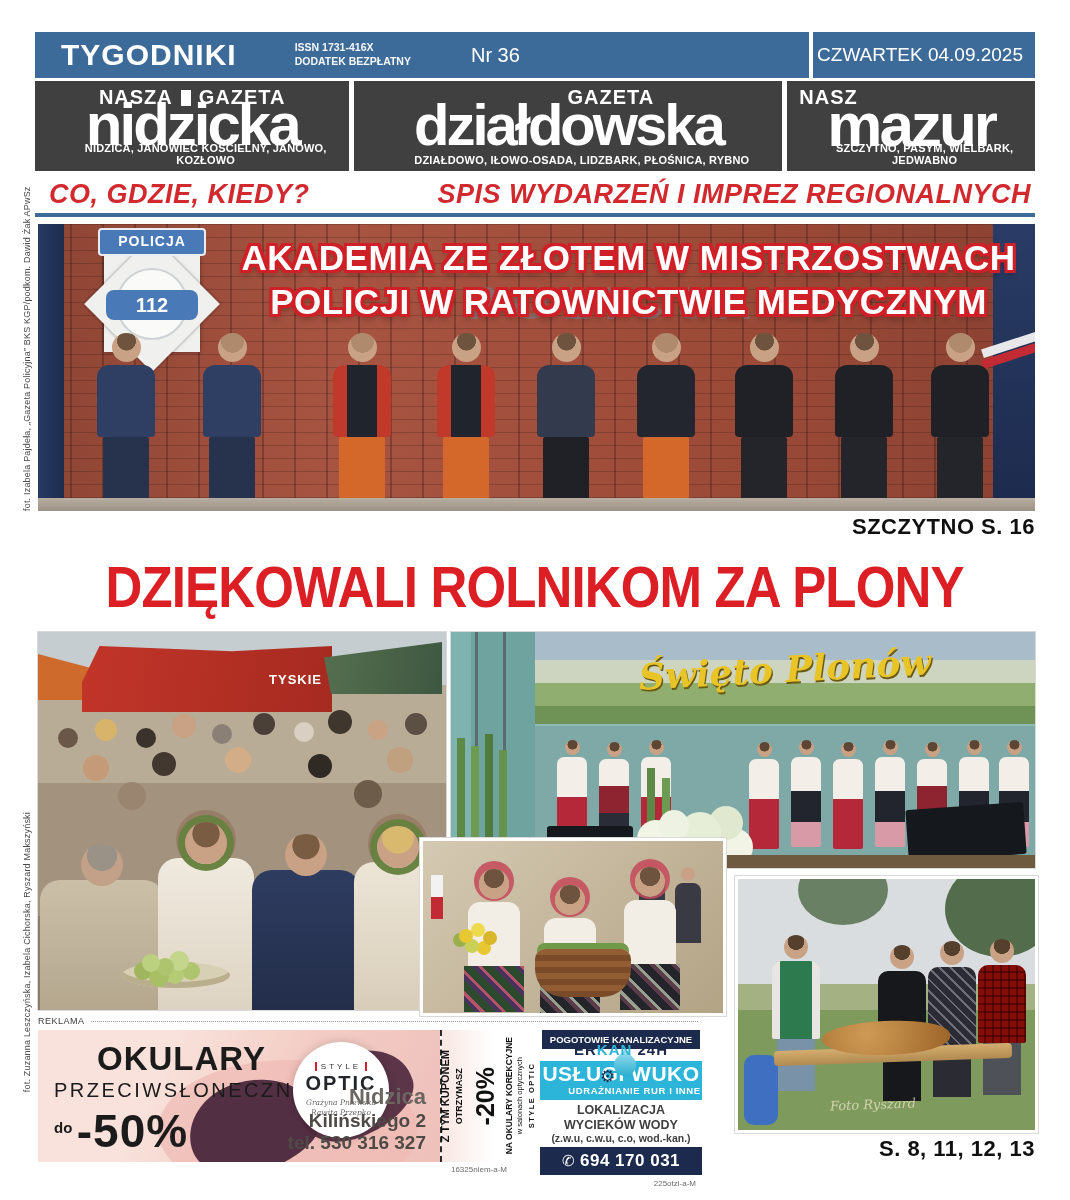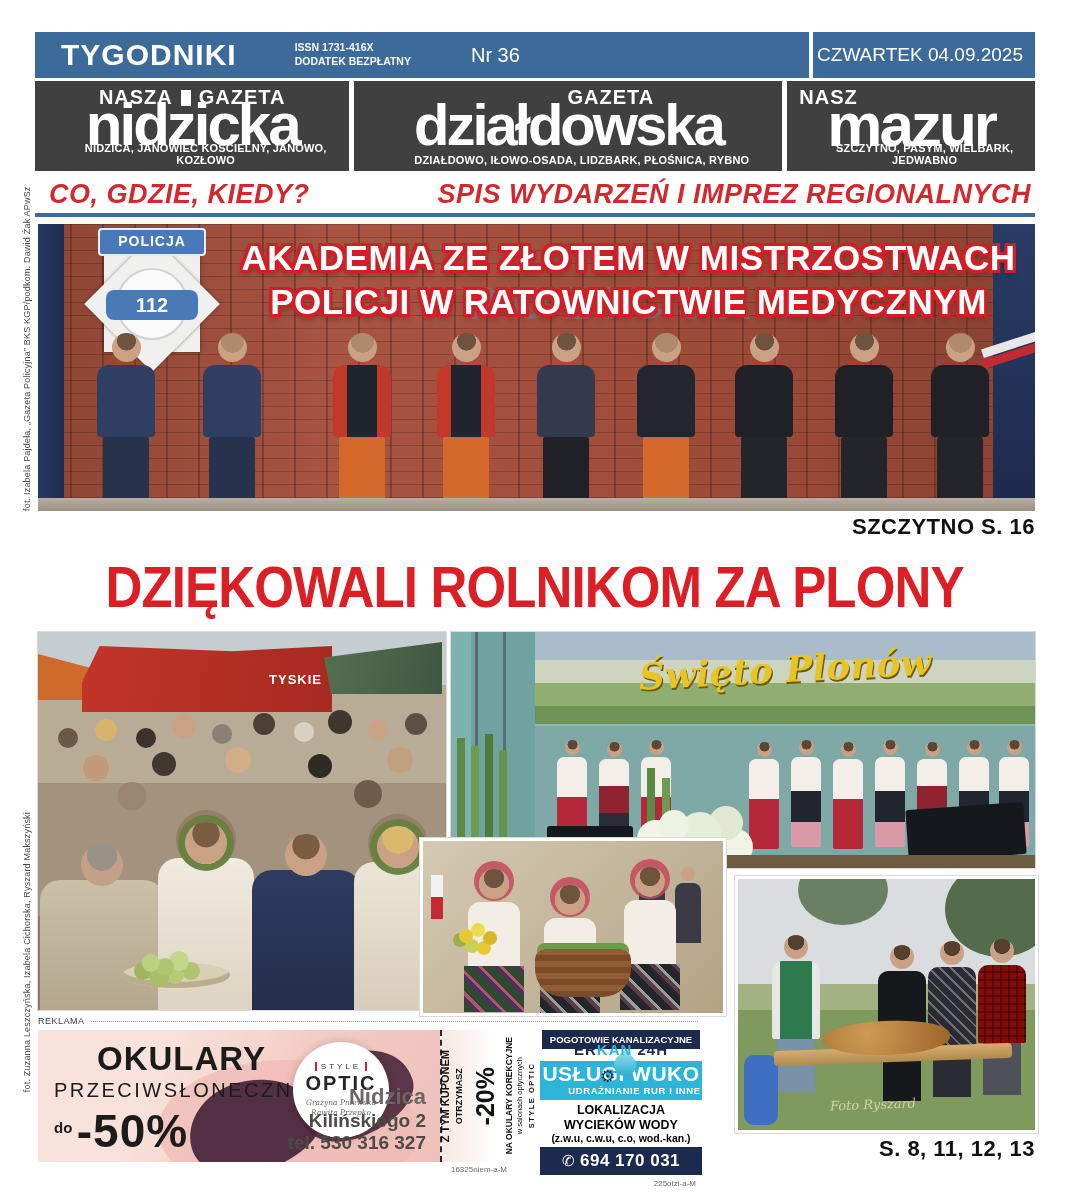--- a/index.html
+++ b/index.html
@@ -181,21 +181,21 @@
   .ek{display:flex;flex-direction:column;gap:3px;}
   .ek-bar1{background:#1c2b4d;color:#fff;font-size:9.5px;font-weight:bold;text-align:center;padding:4px 0;margin:0 2px;}
   .ek-logo{position:relative;height:38px;}
   .ek-drop{position:absolute;left:74px;top:2px;width:22px;height:22px;background:linear-gradient(135deg,#9fe0ef,#18a6cc);border-radius:0 50% 50% 50%;transform:rotate(45deg);}
   .ek-gear{position:absolute;left:60px;top:14px;font-size:17px;color:#14304e;}
   .ek-brand{position:absolute;left:0;right:0;bottom:0;text-align:center;font-size:15px;font-weight:bold;letter-spacing:1px;color:#1c2b4d;}
   .ek-brand .kan{color:#2cb4d9;}
   .ek-cyan{background:#2cb4d9;color:#fff;text-align:center;padding:2px 0 4px;}
   .ek-s1{font-size:21px;font-weight:bold;letter-spacing:.5px;line-height:22px;}
   .ek-s2{font-size:9.5px;font-weight:bold;letter-spacing:.6px;padding-left:27px;}
-  .ek-loc{text-align:center;color:#000000;font-weight:bold;line-height:1.15;}
+  .ek-loc{text-align:center;color:#404040;font-weight:bold;line-height:1.15;}
   .ek-l1{font-size:12.5px;}
   .ek-l2{font-size:10.5px;}
   .ek-phone{background:#1c2b4d;color:#fff;display:flex;align-items:center;justify-content:center;gap:5px;padding:4px 0;font-size:17px;font-weight:bold;letter-spacing:.5px;}
   .ek-phone .ic{font-size:15px;font-weight:normal;}
   .ek-code{text-align:right;font-size:8px;color:#6b6b6b;padding-right:6px;margin-top:1px;}
 
   .pointer2{left:640px;top:1136px;width:395px;text-align:right;font-size:22px;font-weight:bold;color:#101010;letter-spacing:.5px;}
 </style>
 </head>
 <body>

